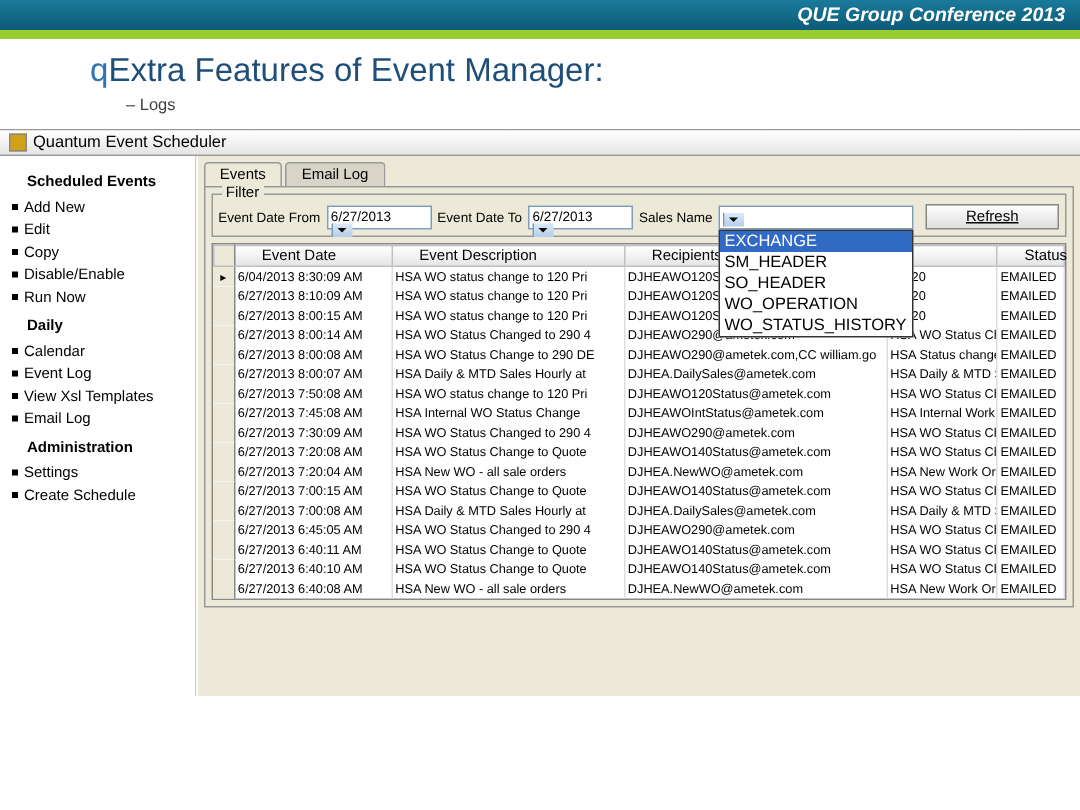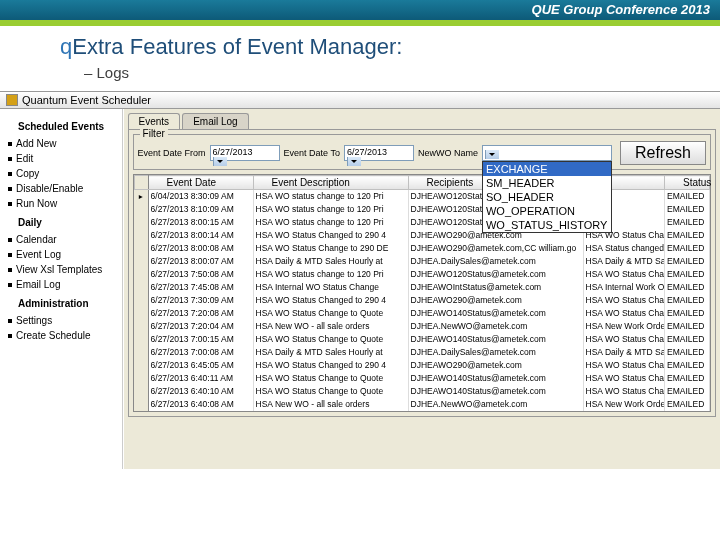--- a/index.html
+++ b/index.html
@@ -2,21 +2,21 @@
 <html><head>
 <meta charset="utf-8">
 <style>
 * { box-sizing: border-box; margin: 0; padding: 0; }
 body { font-family: Arial, sans-serif; font-size: 11px; width: 720px; height: 540px; background: #fff; overflow: hidden; }
 .topbar { height: 20px; background: linear-gradient(#1a7a9a, #0d5a78); color: #fff; text-align: right; padding: 2px 10px; font-weight: bold; font-style: italic; font-size: 13px; }
 .greenbar { height: 6px; background: #9acd32; }
 .slide-content { padding: 8px 40px 4px 60px; }
 .slide-title { color: #1f4e79; font-size: 22px; font-weight: 500; }
 .slide-title .sq { color: #2e74b5; }
-.slide-sub { color: #404040; font-size: 15px; margin: 4px 0 0 24px; }
+.slide-sub { color: #404040; font-size: 11px; margin: 4px 0 0 24px; }
 .app-window { border-top: 1px solid #999; margin-top: 6px; }
 .app-title { background: linear-gradient(#fff, #e4e4e4); border-bottom: 1px solid #999; padding: 2px 6px; font-size: 11px; display: flex; align-items: flex-end; gap: 4px; }
 .app-title .icn { width: 12px; height: 12px; background: #d4a017; border: 1px solid #888; }
 .app-body { display: flex; height: 360px; }
 .sidebar { width: 140px; background: #fff; border-right: 1px solid #ccc; padding: 6px 4px; font-size: 10px; }
 .sidebar h4 { font-size: 10px; font-weight: bold; margin: 6px 0 4px 2px; padding-left: 12px; }
 .sidebar .item { padding: 2px 0 2px 4px; cursor: pointer; }
 .sidebar .bul { display: inline-block; width: 4px; height: 4px; background: #000; margin-right: 4px; vertical-align: middle; }
 .main { flex: 1; background: #ece9d8; border-left: 1px solid #fff; font-size: 10px; }
 .tabs { display: flex; padding: 4px 4px 0 4px; }
@@ -27,21 +27,21 @@
 .filter-lbl { position: absolute; top: -7px; left: 6px; background: #ece9d8; padding: 0 3px; font-size: 10px; }
 .filter-row { display: flex; align-items: center; gap: 4px; flex-wrap: nowrap; }
 .fld-lbl { font-size: 9px; white-space: nowrap; }
 .fld-input { border: 1px solid #7f9db9; background: #fff; font-size: 9px; padding: 1px 2px; height: 16px; position: relative; flex-direction: column; }
 .dropdown { display: flex; align-items: stretch; }
 .dd-btn { width: 14px; background: linear-gradient(#dbeaf9,#b5cde8); border-left: 1px solid #7f9db9; display: flex; align-items: center; justify-content: center; cursor: pointer; }
 .dd-btn::after { content: ""; border: 3px solid transparent; border-top-color: #000; margin-top: 3px; }
 .dd-list { position: absolute; top: 15px; left: -1px; right: -1px; background: #fff; border: 1px solid #333; z-index: 10; font-size: 11px; }
 .dd-list div { padding: 1px 3px; white-space: nowrap; }
 .dd-list div.sel { background: #316ac5; color: #fff; }
-.btn { background: linear-gradient(#fff,#ddd); border: 1px solid #888; padding: 2px 14px; font-size: 16px; cursor: pointer; }
+.btn { background: linear-gradient(#fff,#ddd); border: 1px solid #888; padding: 2px 26px; font-size: 10px; cursor: pointer; text-decoration: underline; }
 .grid { margin: 0 4px 4px 4px; background: #fff; border: 1px solid #888; font-size: 9px; }
 .grid table { border-collapse: collapse; width: 100%; table-layout: fixed; }
 .grid th { background: linear-gradient(#fff,#e4e4e4); border: 1px solid #c0c0c0; padding: 1px 18px; text-align: left; font-weight: normal; font-size: 10px; }
 .grid td { border-right: 1px solid #ddd; padding: 0 2px; white-space: nowrap; overflow: hidden; font-size: 8.5px; height: 13px; }
 .grid .rowsel { width: 12px; background: #ece9d8; border-right: 1px solid #888; text-align: center; }
 .grid .rowsel.cur::after { content: "▸"; font-size: 8px; }
 </style>
 </head>
 <body>
 
@@ -93,21 +93,21 @@
             <span class="fld-lbl">Event Date From</span>
             <div class="fld-input dropdown" style="width:70px">
               <span style="flex:1">6/27/2013</span>
               <span class="dd-btn"></span>
             </div>
             <span class="fld-lbl">Event Date To</span>
             <div class="fld-input dropdown" style="width:70px">
               <span style="flex:1">6/27/2013</span>
               <span class="dd-btn"></span>
             </div>
-            <span class="fld-lbl">NewWO Name</span>
+            <span class="fld-lbl">Sales Name</span>
             <div class="fld-input dropdown" style="width:130px;position:relative">
               <span style="flex:1"></span>
               <span class="dd-btn"></span>
               <div class="dd-list" id="ddlist">
                   <div class="sel">EXCHANGE</div>
                   <div>SM_HEADER</div>
                   <div>SO_HEADER</div>
                   <div>WO_OPERATION</div>
                   <div>WO_STATUS_HISTORY</div>
                 </div>

